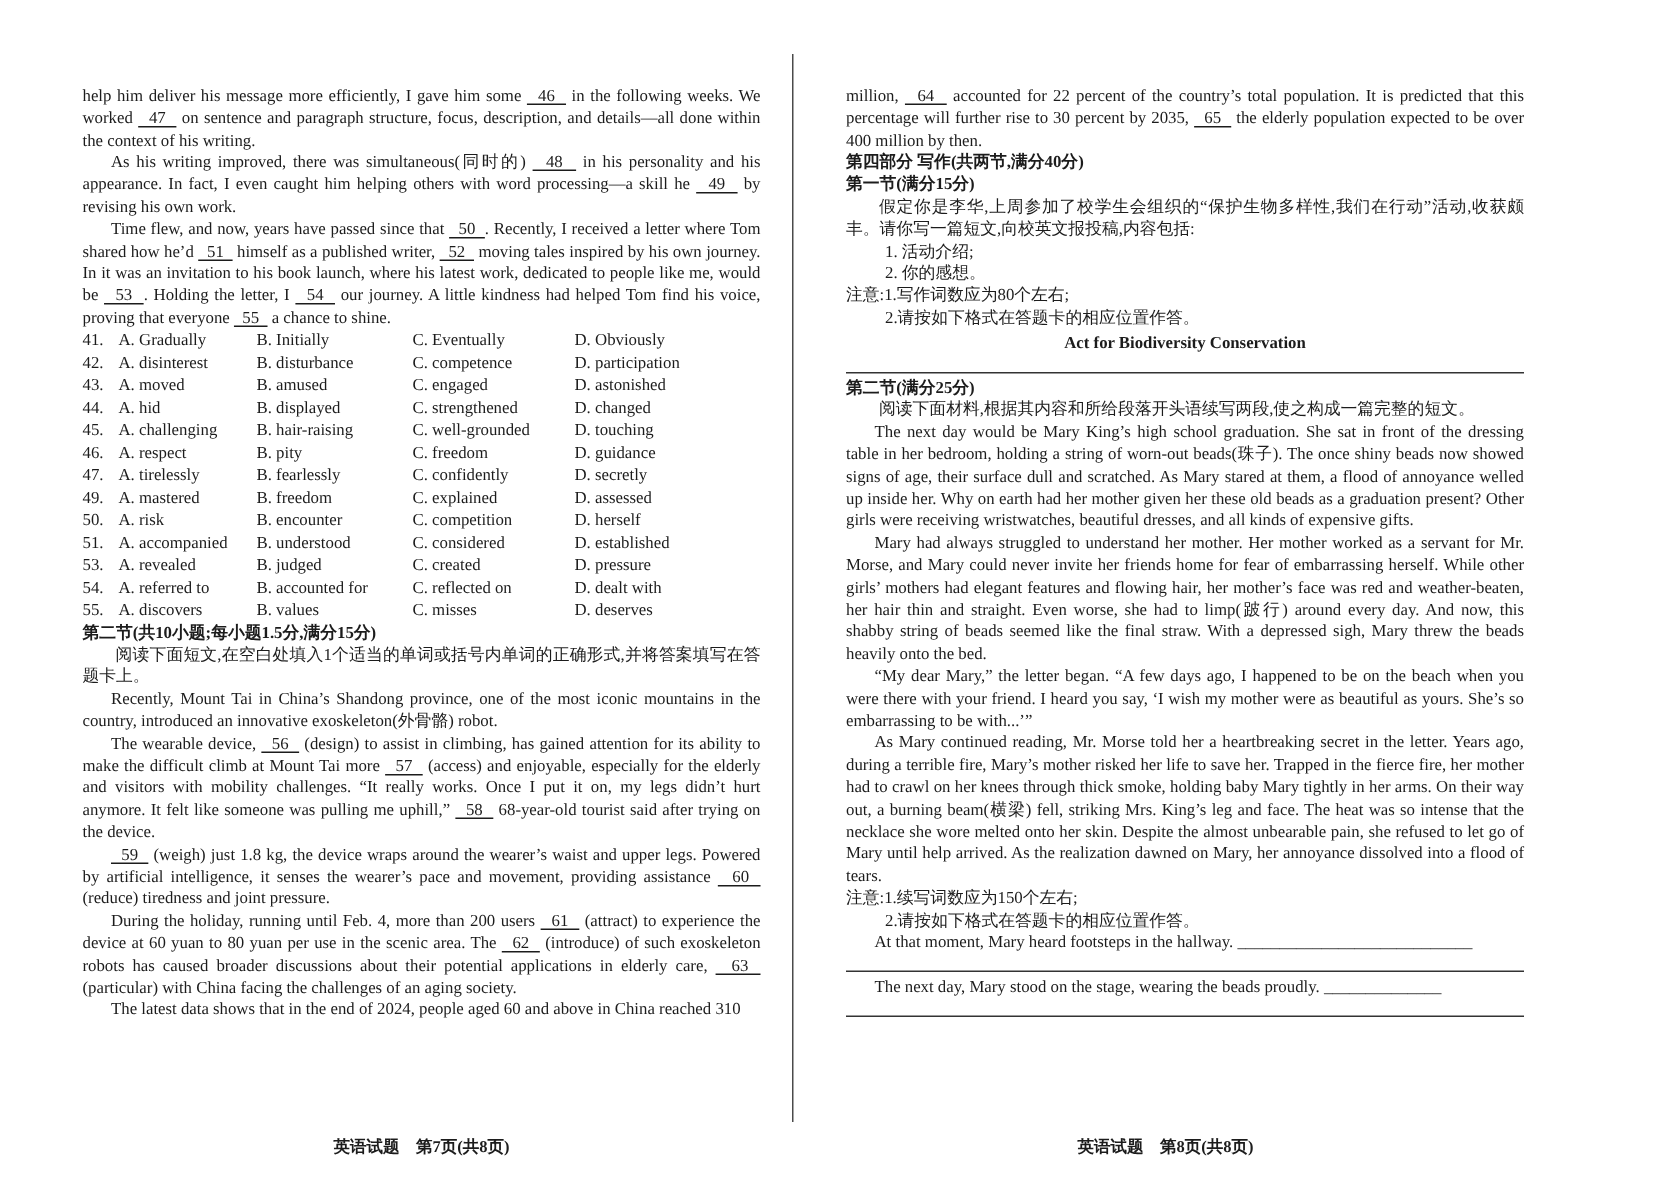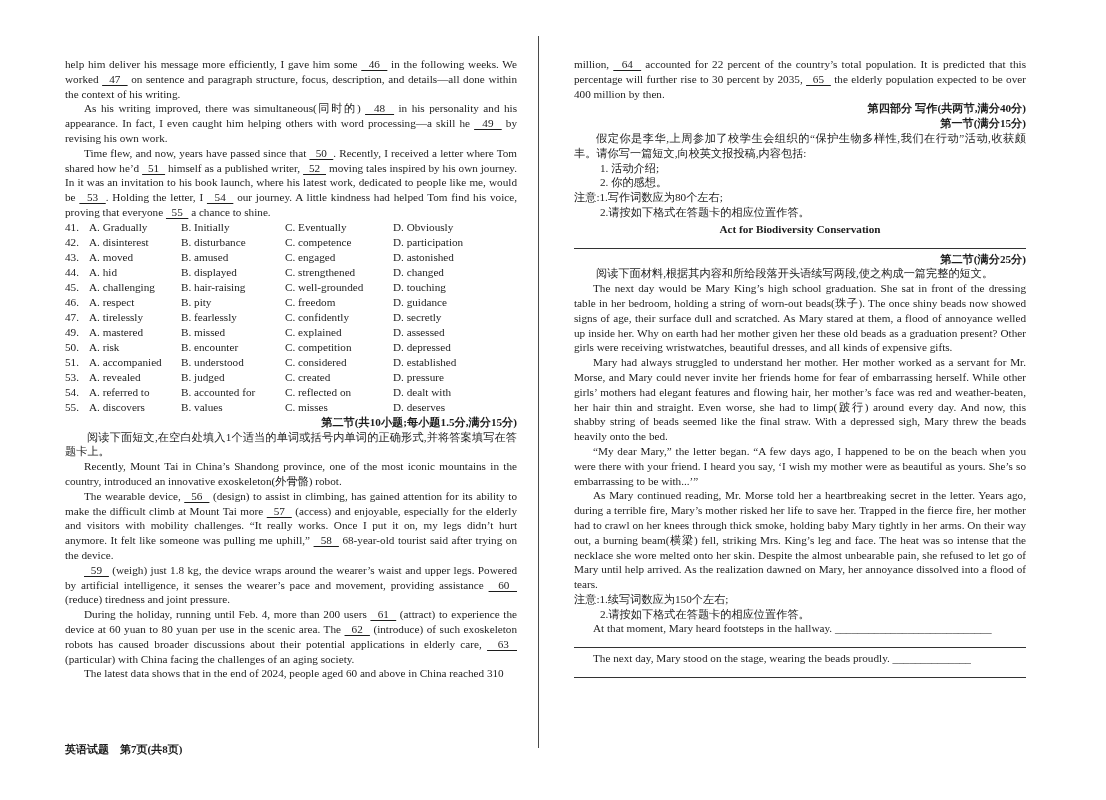--- a/index.html
+++ b/index.html
@@ -5,55 +5,55 @@
   * { margin: 0; padding: 0; box-sizing: border-box; }
   html, body { width: 1106px; height: 800px; }
   body {
     background: #ffffff;
     font-family: "Liberation Serif", "DejaVu Serif", serif;
     font-size: 11.2px;
     line-height: 14.8px;
     color: #1c1c1c;
     overflow: hidden;
   }
-  .page { position: relative; width: 925px; height: 800px; margin-left: 10px; }
+  .page { position: relative; width: 925px; height: 800px; }
   .divider {
     position: absolute;
     left: 528px; top: 36px;
     width: 1px; height: 712px;
     background: #4a4a4a;
   }
   .col { position: absolute; top: 57px; width: 452px; }
   .col-left  { left: 55px; }
   .col-right { left: 564px; }
   .p { margin: 0; }
   .just { text-align: justify; }
   .indent  { text-indent: 19px; }
   .indent2 { text-indent: 22px; }
   .listed { padding-left: 26px; }
-  .heading { font-weight: bold; text-align: right; }
+  .heading { font-weight: bold; }
   .center-title { text-align: center; font-weight: bold; margin-top: 2px; }
   .blank { text-decoration: underline; text-underline-offset: 2px; }
   .options { margin: 0; }
   .opt-row {
     display: grid;
     grid-template-columns: 24px 92px 104px 108px 1fr;
     line-height: 15px;
   }
   .rule {
     height: 0;
     border-bottom: 1px solid #333;
     margin-top: 11px;
     margin-bottom: 3px;
   }
   .footer {
     position: absolute;
-    top: 742px;
+    top: 758px;
     width: 452px;
-    text-align: left;
+    text-align: center;
     font-weight: bold;
     font-size: 11px;
   }
   .footer-left  { left: 55px; }
   .footer-right { left: 551px; }
 </style>
 </head>
 <body>
 
 <div class="page">
@@ -111,30 +111,30 @@
         <div class="opt-row">
           <span>47.</span>
           <span>A. tirelessly</span>
           <span>B. fearlessly</span>
           <span>C. confidently</span>
           <span>D. secretly</span>
         </div>
         <div class="opt-row">
           <span>49.</span>
           <span>A. mastered</span>
-          <span>B. missed</span>
+          <span>B. freedom</span>
           <span>C. explained</span>
           <span>D. assessed</span>
         </div>
         <div class="opt-row">
           <span>50.</span>
           <span>A. risk</span>
           <span>B. encounter</span>
           <span>C. competition</span>
-          <span>D. depressed</span>
+          <span>D. herself</span>
         </div>
         <div class="opt-row">
           <span>51.</span>
           <span>A. accompanied</span>
           <span>B. understood</span>
           <span>C. considered</span>
           <span>D. established</span>
         </div>
         <div class="opt-row">
           <span>53.</span>
@@ -191,14 +191,15 @@
     <p class="p">注意:1.续写词数应为150个左右;</p>
     <p class="p listed">2.请按如下格式在答题卡的相应位置作答。</p>
 
     <p class="p indent">At that moment, Mary heard footsteps in the hallway. ____________________________</p>
     <div class="rule"></div>
     <p class="p indent">The next day, Mary stood on the stage, wearing the beads proudly. ______________</p>
     <div class="rule"></div>
   </div>
 
   <div class="footer footer-left">英语试题　第7页(共8页)</div>
+  <div class="footer footer-right">英语试题　第8页(共8页)</div>
 
 </div>
 
 </body></html>

